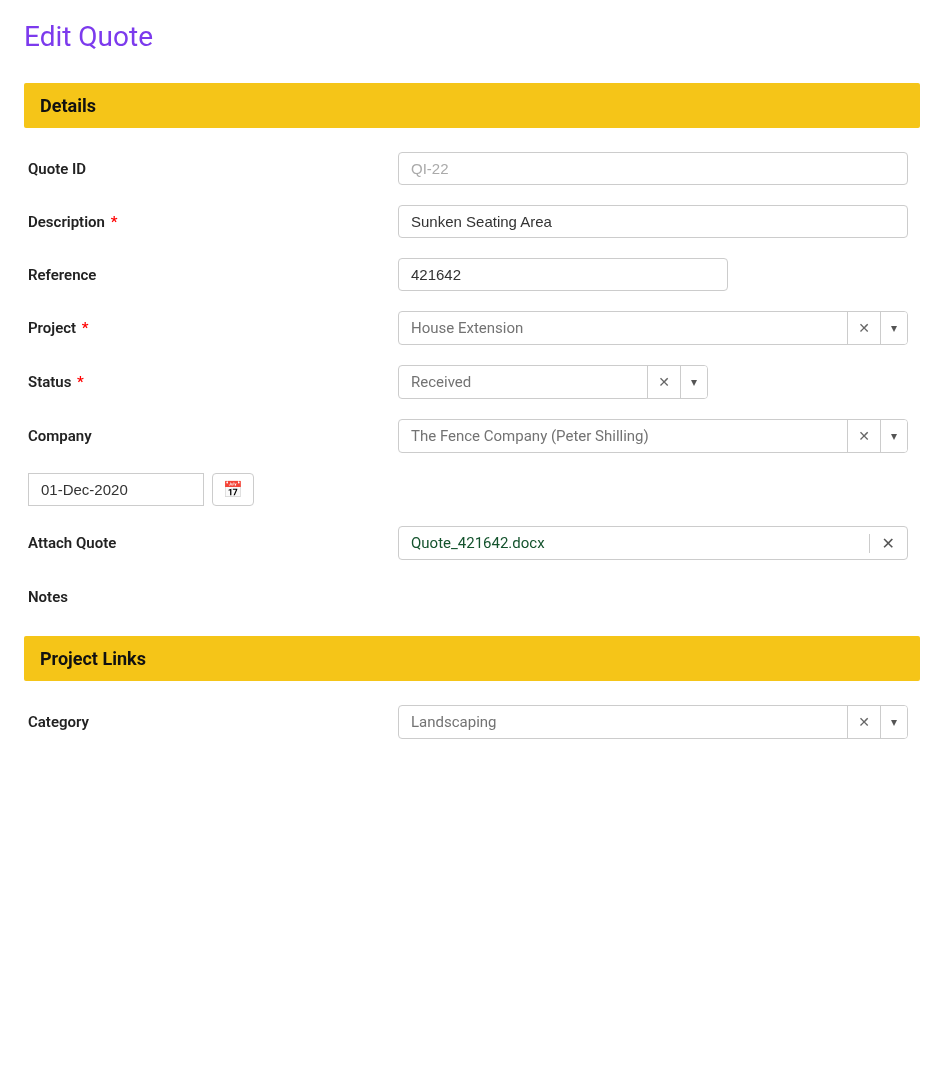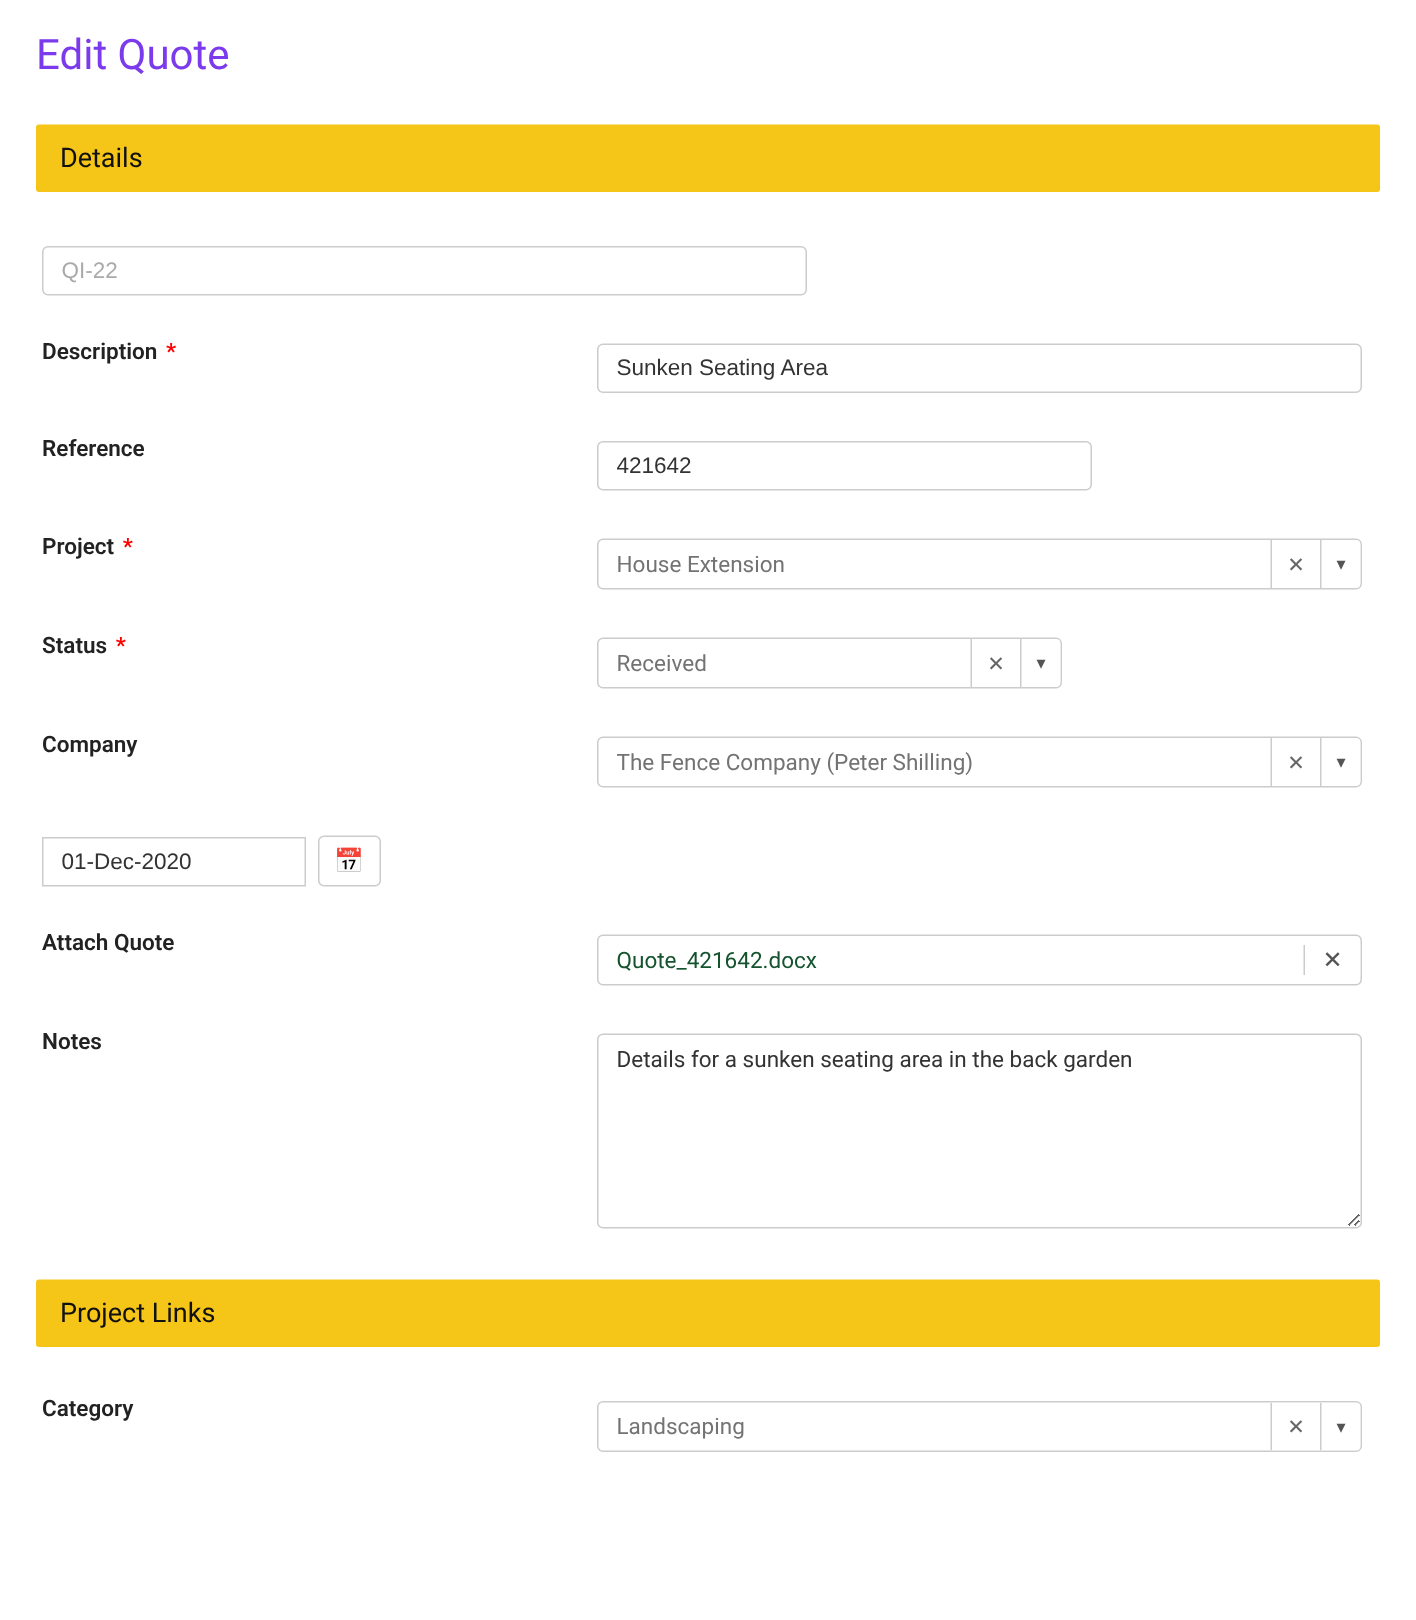--- a/index.html
+++ b/index.html
@@ -26,21 +26,21 @@
 
     .section-header {
       background-color: #f5c518;
       padding: 12px 16px;
       margin-bottom: 24px;
       border-radius: 2px;
     }
 
     .section-header h2 {
       font-size: 18px;
-      font-weight: 400;
+      font-weight: 700;
       color: #111;
     }
 
     .form-row {
       display: flex;
       align-items: flex-start;
       margin-bottom: 20px;
       padding: 0 4px;
     }
 
@@ -54,21 +54,20 @@
     }
 
     .required-star {
       color: red;
       margin-left: 2px;
     }
 
     .form-control {
       flex: 1;
       max-width: 510px;
-      margin-top: 12px;
     }
 
     .form-input {
       width: 100%;
       padding: 7px 12px;
       border: 1px solid #ccc;
       border-radius: 4px;
       font-size: 15px;
       color: #333;
       background: #fff;
@@ -202,20 +201,23 @@
 </head>
 <body>
 
 <h1 class="page-title">Edit Quote</h1>
 
 <div class="section-header">
   <h2>Details</h2>
 </div>
 
 <div class="form-row">
+  <div class="form-label">
+    <span>Quote ID</span>
+  </div>
   <div class="form-control">
     <input type="text" class="form-input readonly" value="QI-22" readonly="" style="">
   </div>
 </div>
 
 <div class="form-row">
   <div class="form-label">
     <span>Description</span>
     <span class="required-star">*</span>
   </div>
@@ -307,23 +309,20 @@
       <button class="file-clear-btn">
         <span>✕</span>
       </button>
     </div>
   </div>
 </div>
 
 <div class="form-row">
   <div class="form-label">
     <span>Notes</span>
-  </div>
-  <div class="form-control">
-    <textarea class="form-textarea" style="">Details for a sunken seating area in the back garden</textarea>
   </div>
 </div>
 
 <div class="section-gap">
   <div class="section-header">
     <h2>Project Links</h2>
   </div>
 
   <div class="form-row">
     <div class="form-label">

